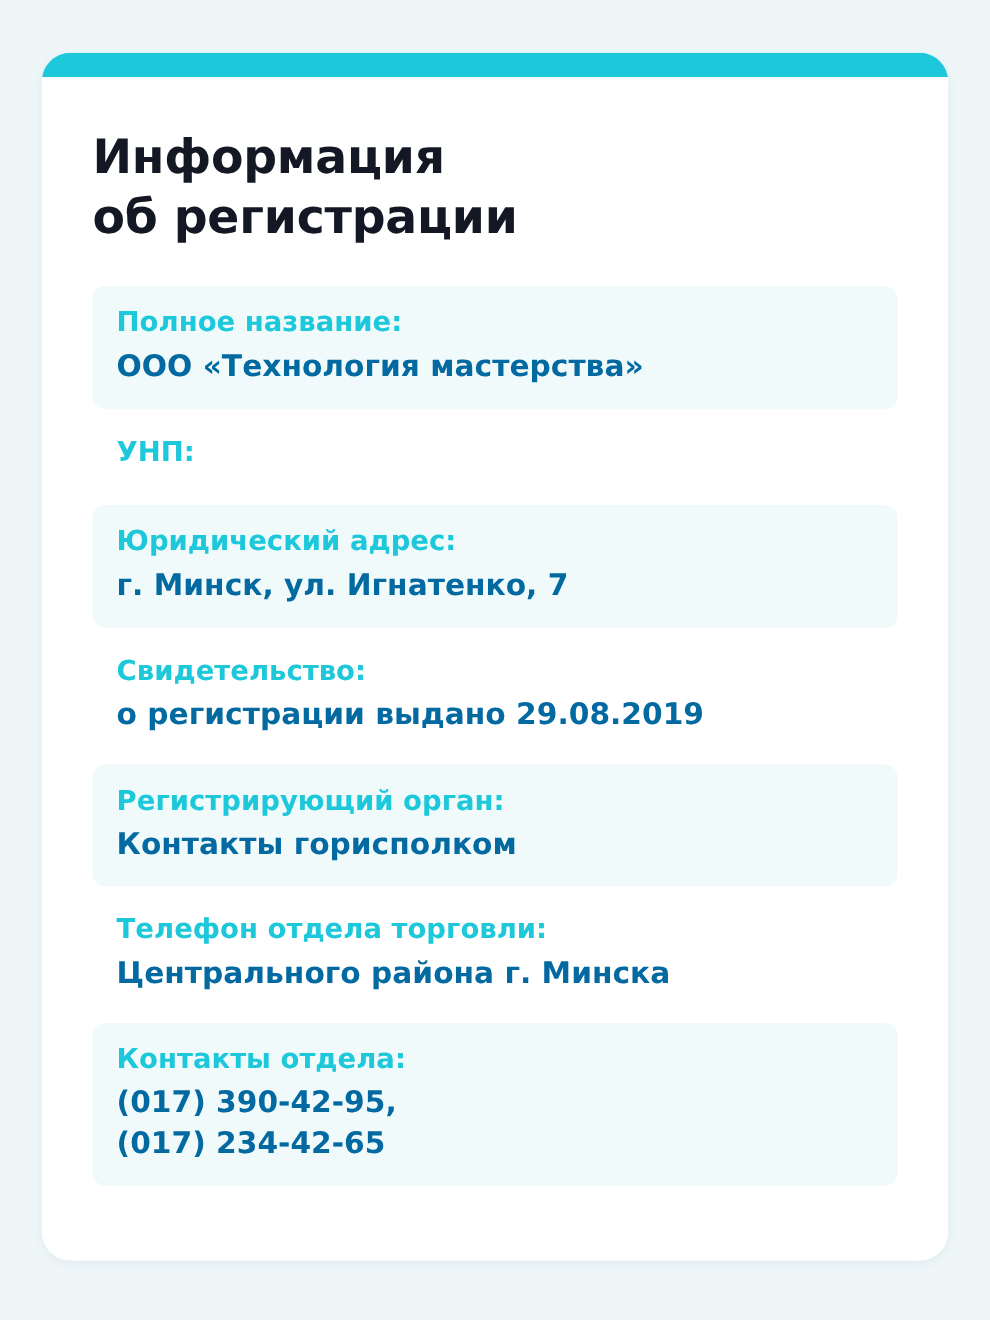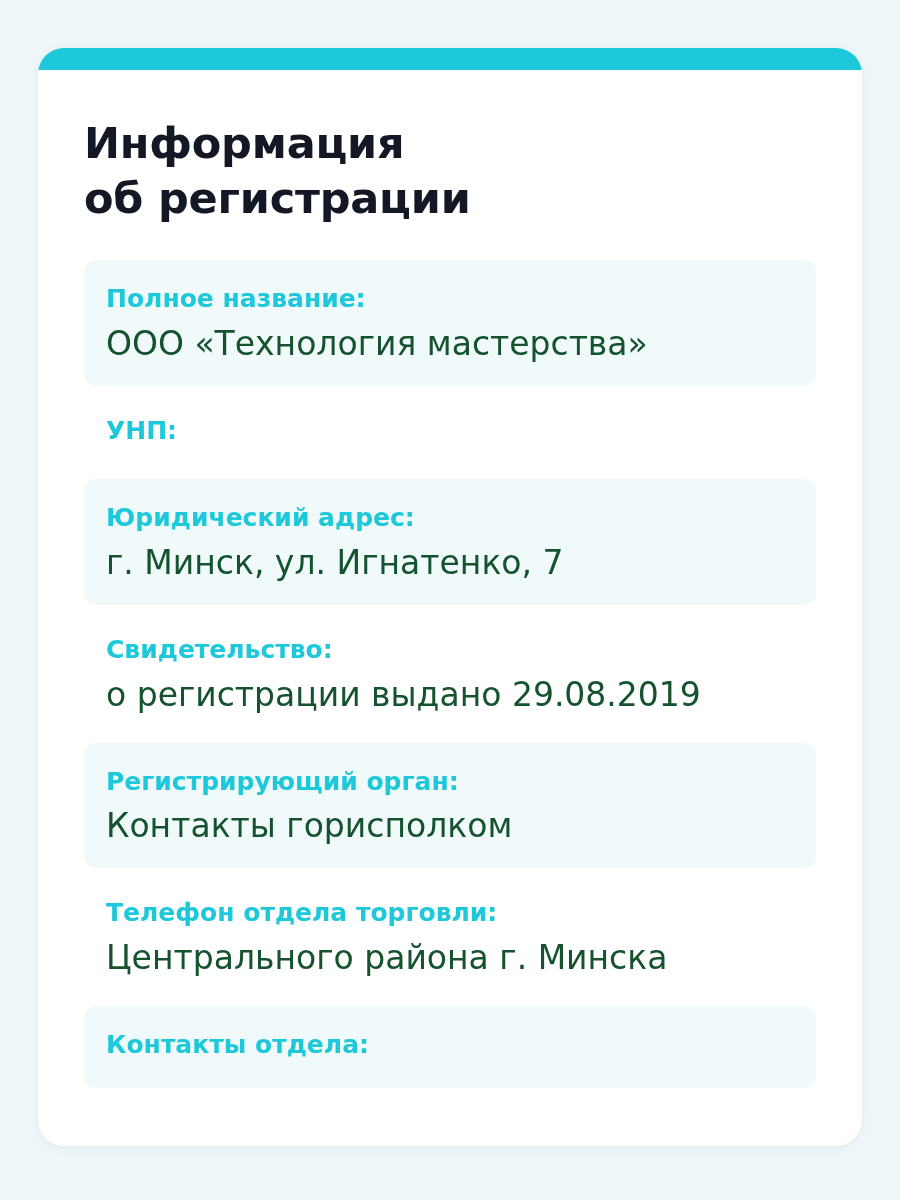--- a/index.html
+++ b/index.html
@@ -59,40 +59,40 @@
     margin: 0 0 34px 0;
     letter-spacing: -0.2px;
   }
   .title .line {
     display: block;
   }
   .rows {
     display: block;
   }
   .row {
-    padding: 24px 22px 20px 22px;
+    padding: 18px 22px 20px 22px;
     border-radius: 12px;
     box-sizing: border-box;
     margin-bottom: 6px;
   }
   .row.shaded {
     background: #f1fafb;
   }
   .row-label {
     color: #1cc8da;
     font-weight: bold;
     font-size: 25px;
     line-height: 1.22;
     margin-bottom: 7px;
   }
   .row-value {
-    color: #14532d;
-    font-size: 33px;
+    color: #0369a1;
+    font-size: 27px;
     line-height: 1.34;
-    font-weight: normal;
+    font-weight: bold;
   }
   .row-value .vline {
     display: block;
   }
 </style>
 </head>
 <body>
 
 <div class="page">
   <div class="card">
@@ -138,18 +138,22 @@
 
         <div class="row">
           <div class="row-label">Телефон отдела торговли:</div>
           <div class="row-value">
             <span class="vline">Центрального района г. Минска</span>
           </div>
         </div>
 
         <div class="row shaded">
           <div class="row-label">Контакты отдела:</div>
+          <div class="row-value">
+            <span class="vline">(017) 390-42-95,</span>
+            <span class="vline">(017) 234-42-65</span>
+          </div>
         </div>
 
       </div>
     </div>
   </div>
 </div>
 
 </body></html>

